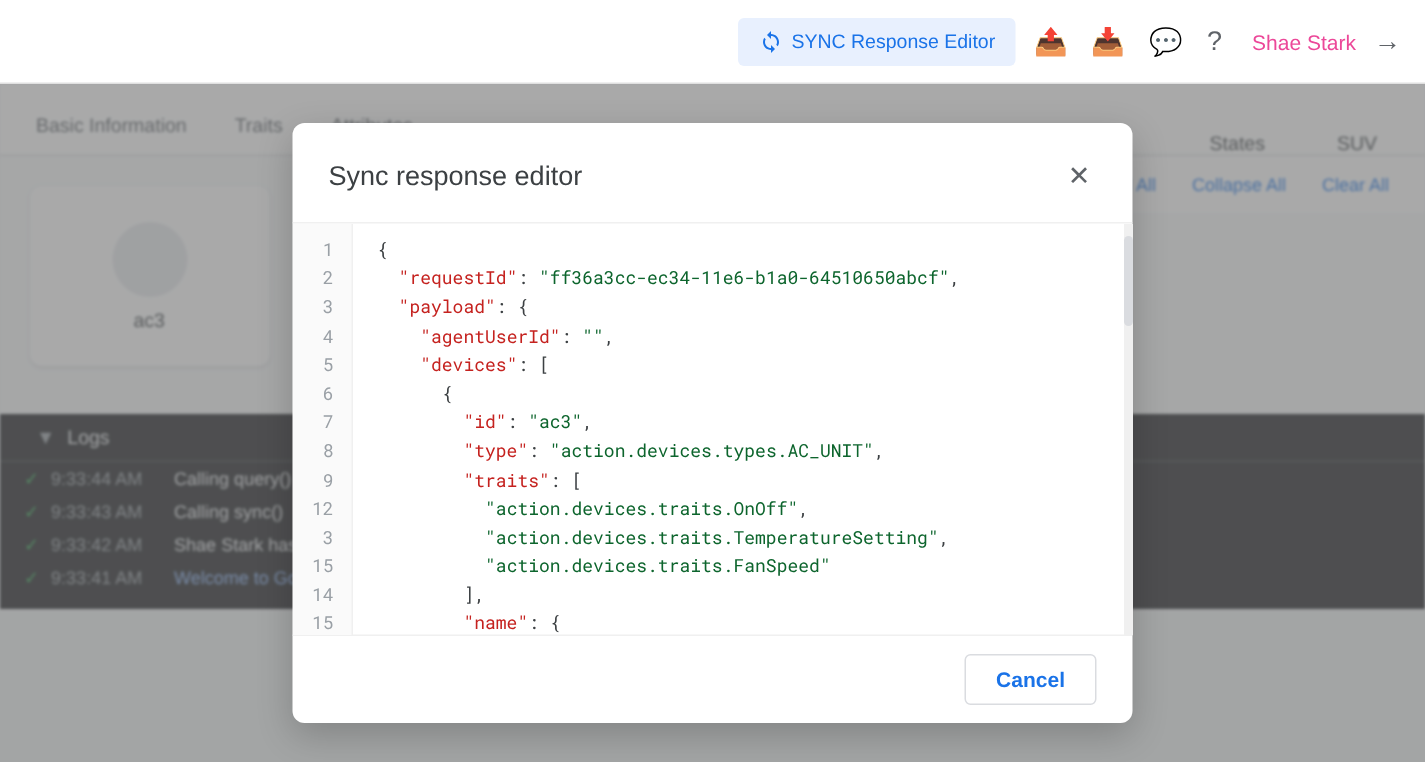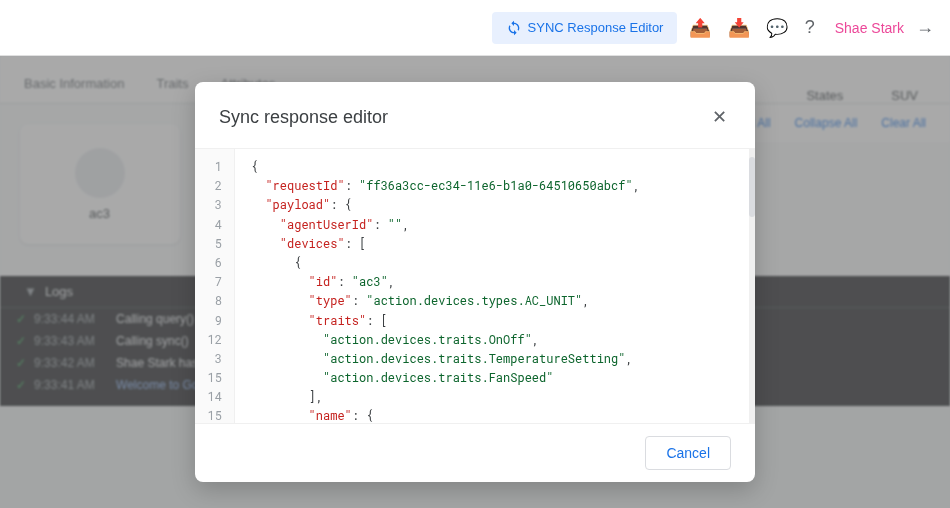--- a/index.html
+++ b/index.html
@@ -294,20 +294,21 @@
       border-top: 1px solid #f0f0f0;
     }
     .btn-cancel {
       background: none;
       border: 1px solid #dadce0;
       border-radius: 4px;
       padding: 8px 20px;
       font-size: 14px;
       color: #1a73e8;
       cursor: pointer;
+      font-weight: bold;
     }
     .btn-save {
       background: #1a73e8;
       border: none;
       border-radius: 4px;
       padding: 8px 24px;
       font-size: 14px;
       color: #fff;
       cursor: pointer;
       font-weight: 500;

